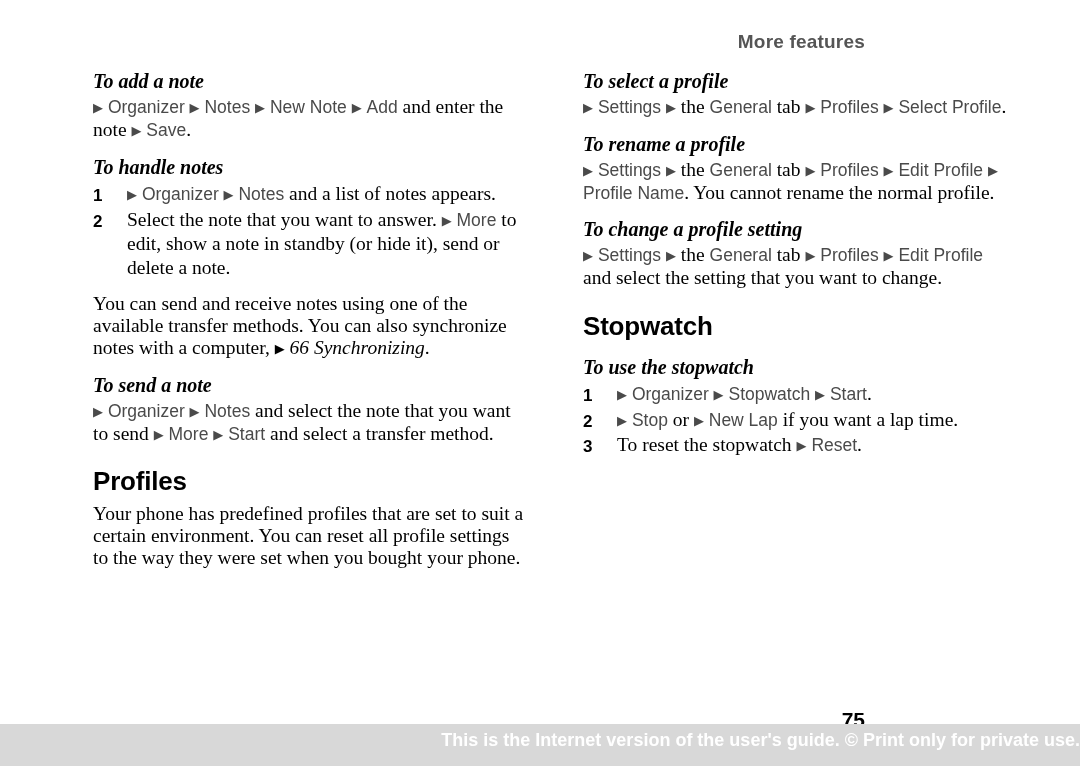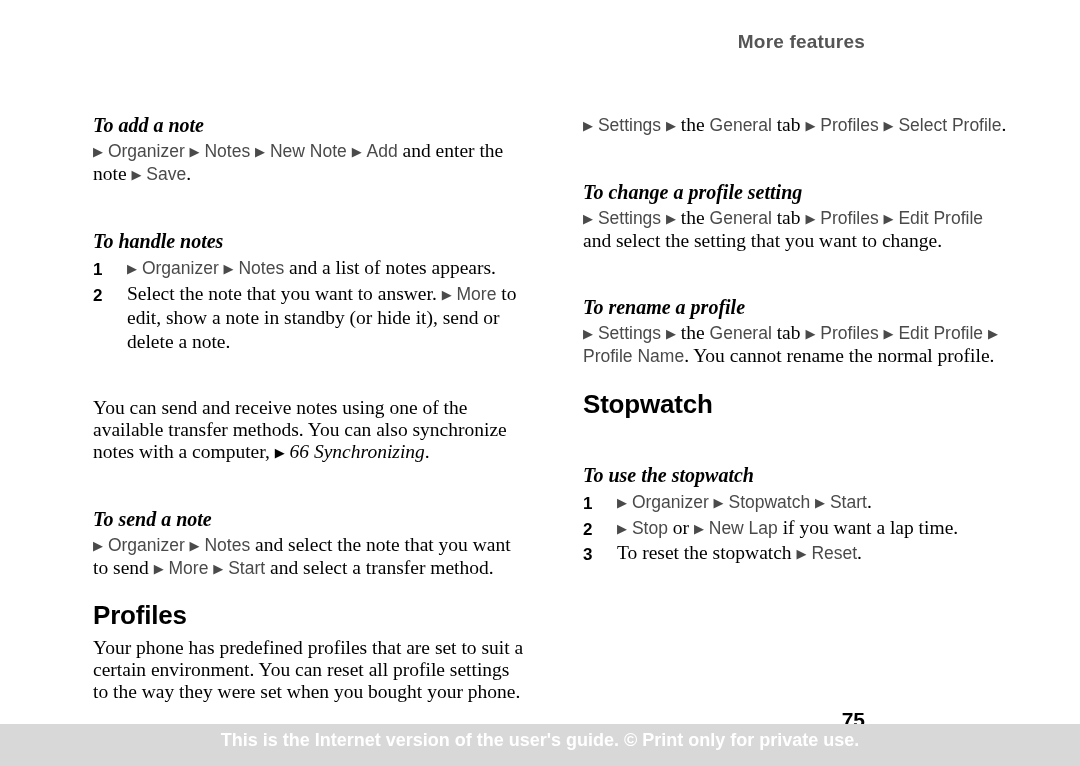--- a/index.html
+++ b/index.html
@@ -61,21 +61,21 @@
     font-size: 20px;
     margin: 0 0 3px 0;
     color: #000;
   }
   p.body {
     font-family: "Liberation Serif", serif;
     font-size: 19.5px;
     line-height: 22px;
     margin: 0;
   }
-  .block { margin-bottom: 14px; margin-top: 44px; }
+  .block { margin-bottom: 14px; }
 
   .ol {
     display: grid;
     grid-template-columns: 26px 1fr;
     column-gap: 8px;
     row-gap: 0px;
     font-family: "Liberation Serif", serif;
     font-size: 19.5px;
     line-height: 23.5px;
   }
@@ -114,21 +114,21 @@
     top: 724px;
     width: 1080px;
     height: 42px;
     background: #d8d8d8;
   }
   .footer-text {
     position: absolute;
     left: 0;
     top: 730px;
     width: 1080px;
-    text-align: center;
+    text-align: right;
     font-family: "Liberation Sans", sans-serif;
     font-weight: bold;
     font-size: 18px;
     color: #ffffff;
   }
   .pageno {
     position: absolute;
     right: 74px;
     top: 708px;
     font-family: "Liberation Sans", sans-serif;
@@ -213,66 +213,67 @@
     <div class="block" style="margin-top:20px;">
       <h2 class="section">Profiles</h2>
       <p class="body">Your phone has predefined profiles that are set to suit a certain environment. You can reset all profile settings to the way they were set when you bought your phone.</p>
     </div>
 
   </div>
 
   <div class="col col-right">
 
     <div class="block">
+      <h3 class="task">To select a profile</h3>
       <p class="body">
         <span class="arrow">▶</span>
         <span class="ui">Settings</span>
         <span class="arrow">▶</span>
         <span>the</span>
         <span class="ui">General</span>
         <span>tab</span>
         <span class="arrow">▶</span>
         <span class="ui">Profiles</span>
         <span class="arrow">▶</span>
         <span class="ui">Select Profile</span><span>.</span>
       </p>
     </div>
 
     <div class="block">
-      <h3 class="task">To change a profile setting</h3>
+      <h3 class="task">To rename a profile</h3>
       <p class="body">
         <span class="arrow">▶</span>
         <span class="ui">Settings</span>
         <span class="arrow">▶</span>
         <span>the</span>
         <span class="ui">General</span>
         <span>tab</span>
         <span class="arrow">▶</span>
         <span class="ui">Profiles</span>
         <span class="arrow">▶</span>
         <span class="ui">Edit Profile</span>
-        <span>and select the setting that you want to change.</span>
-      </p>
-    </div>
-
-    <div class="block">
-      <h3 class="task">To rename a profile</h3>
+        <span class="arrow">▶</span>
+        <span class="ui">Profile Name</span><span>. You cannot rename the normal profile.</span>
+      </p>
+    </div>
+
+    <div class="block">
+      <h3 class="task">To change a profile setting</h3>
       <p class="body">
         <span class="arrow">▶</span>
         <span class="ui">Settings</span>
         <span class="arrow">▶</span>
         <span>the</span>
         <span class="ui">General</span>
         <span>tab</span>
         <span class="arrow">▶</span>
         <span class="ui">Profiles</span>
         <span class="arrow">▶</span>
         <span class="ui">Edit Profile</span>
-        <span class="arrow">▶</span>
-        <span class="ui">Profile Name</span><span>. You cannot rename the normal profile.</span>
+        <span>and select the setting that you want to change.</span>
       </p>
     </div>
 
     <div class="block" style="margin-top:22px;">
       <h2 class="section">Stopwatch</h2>
     </div>
 
     <div class="block">
       <h3 class="task">To use the stopwatch</h3>
       <div class="ol">

